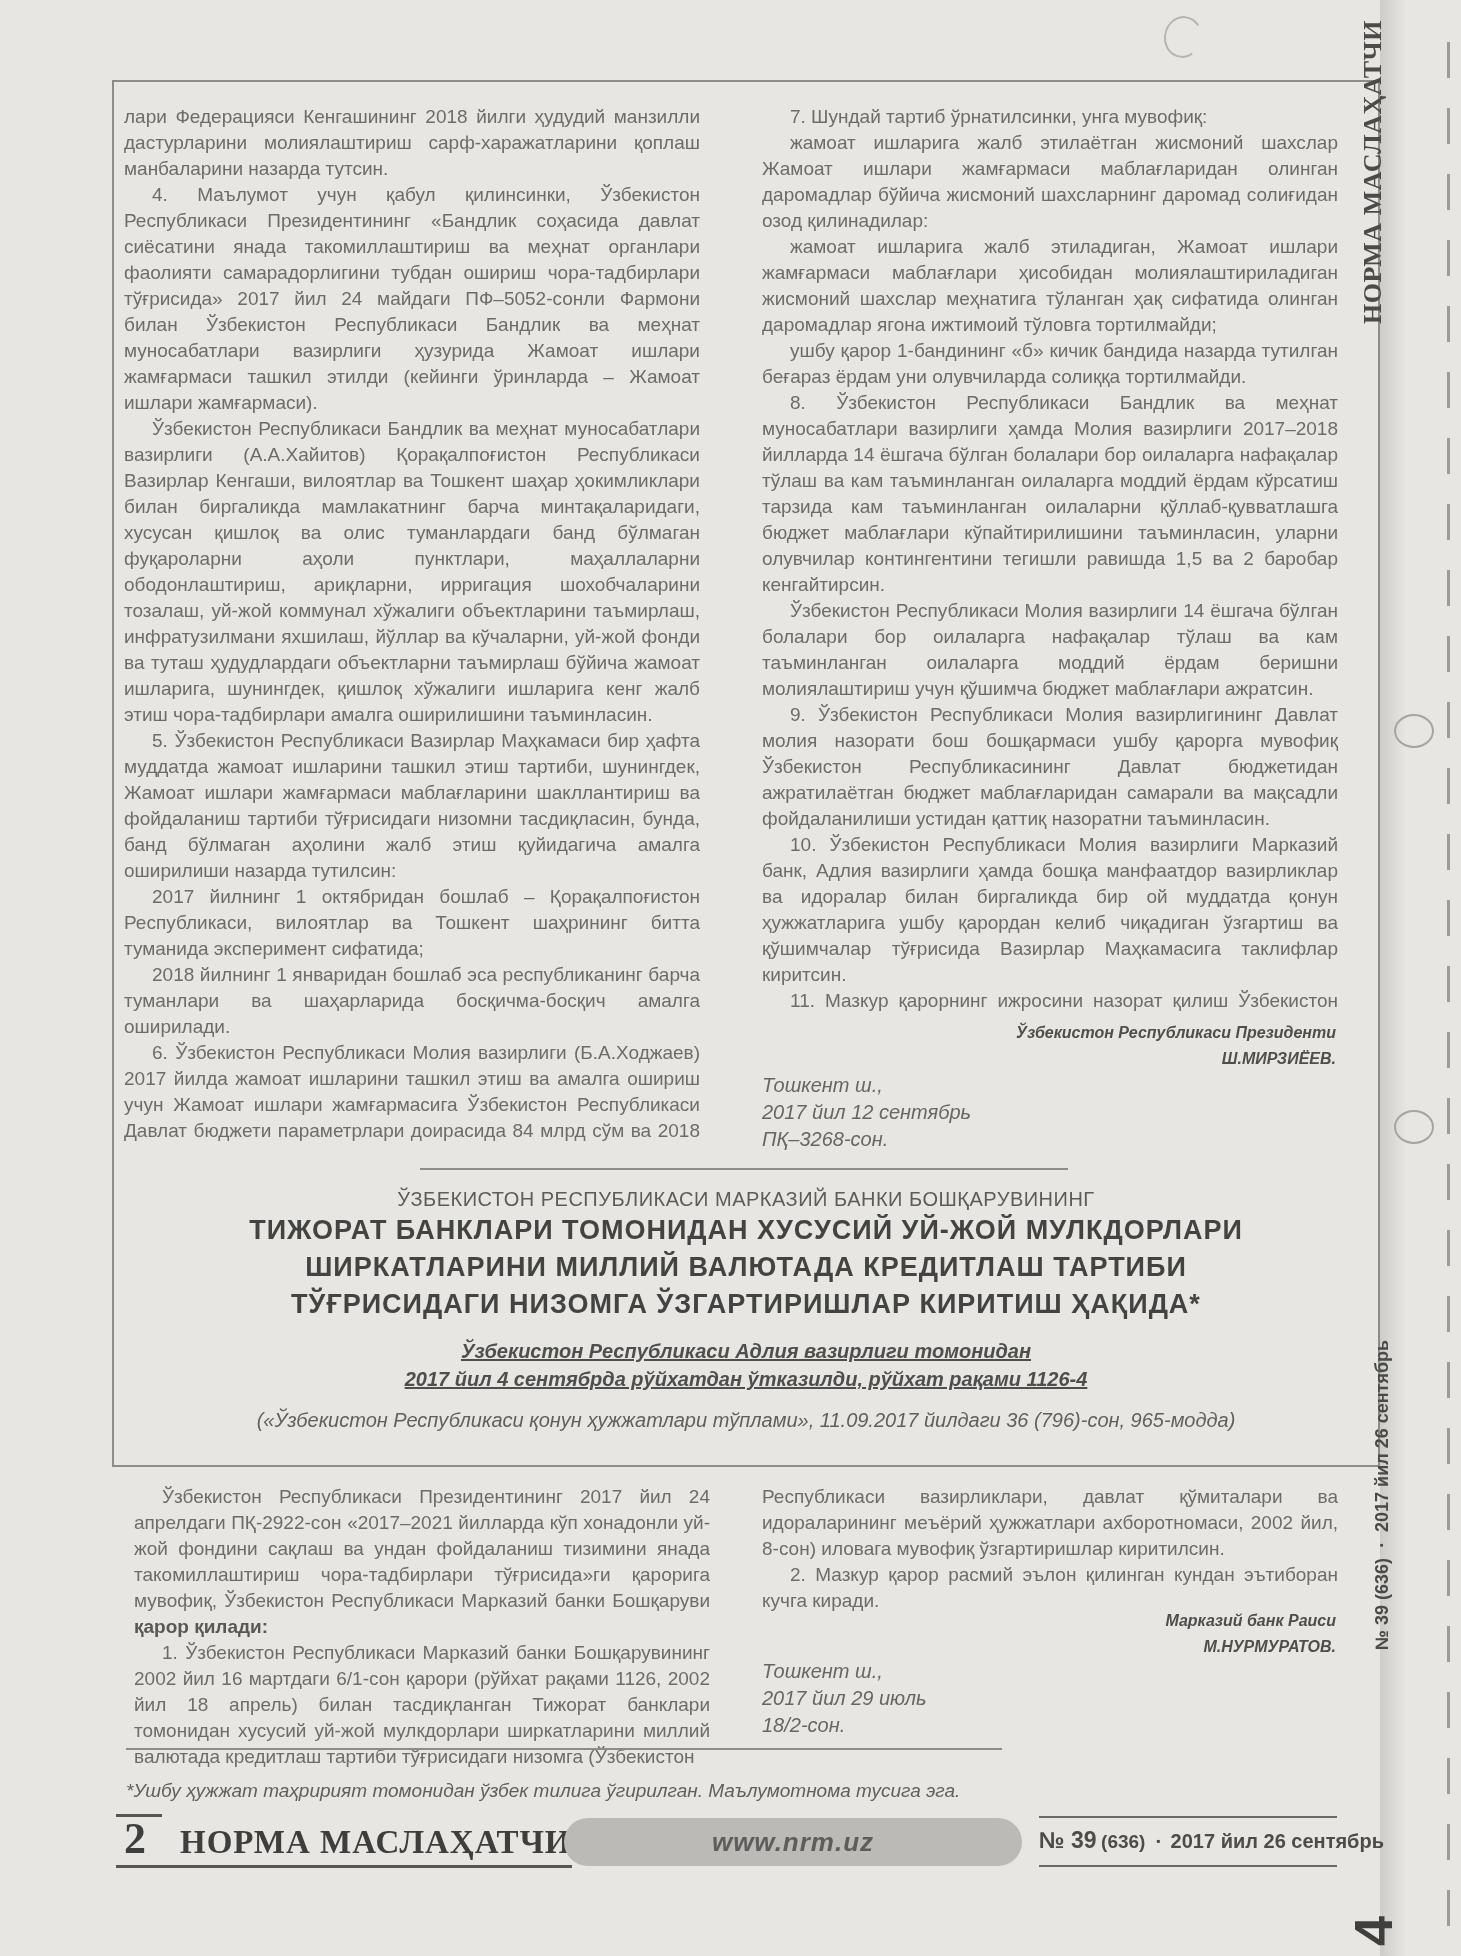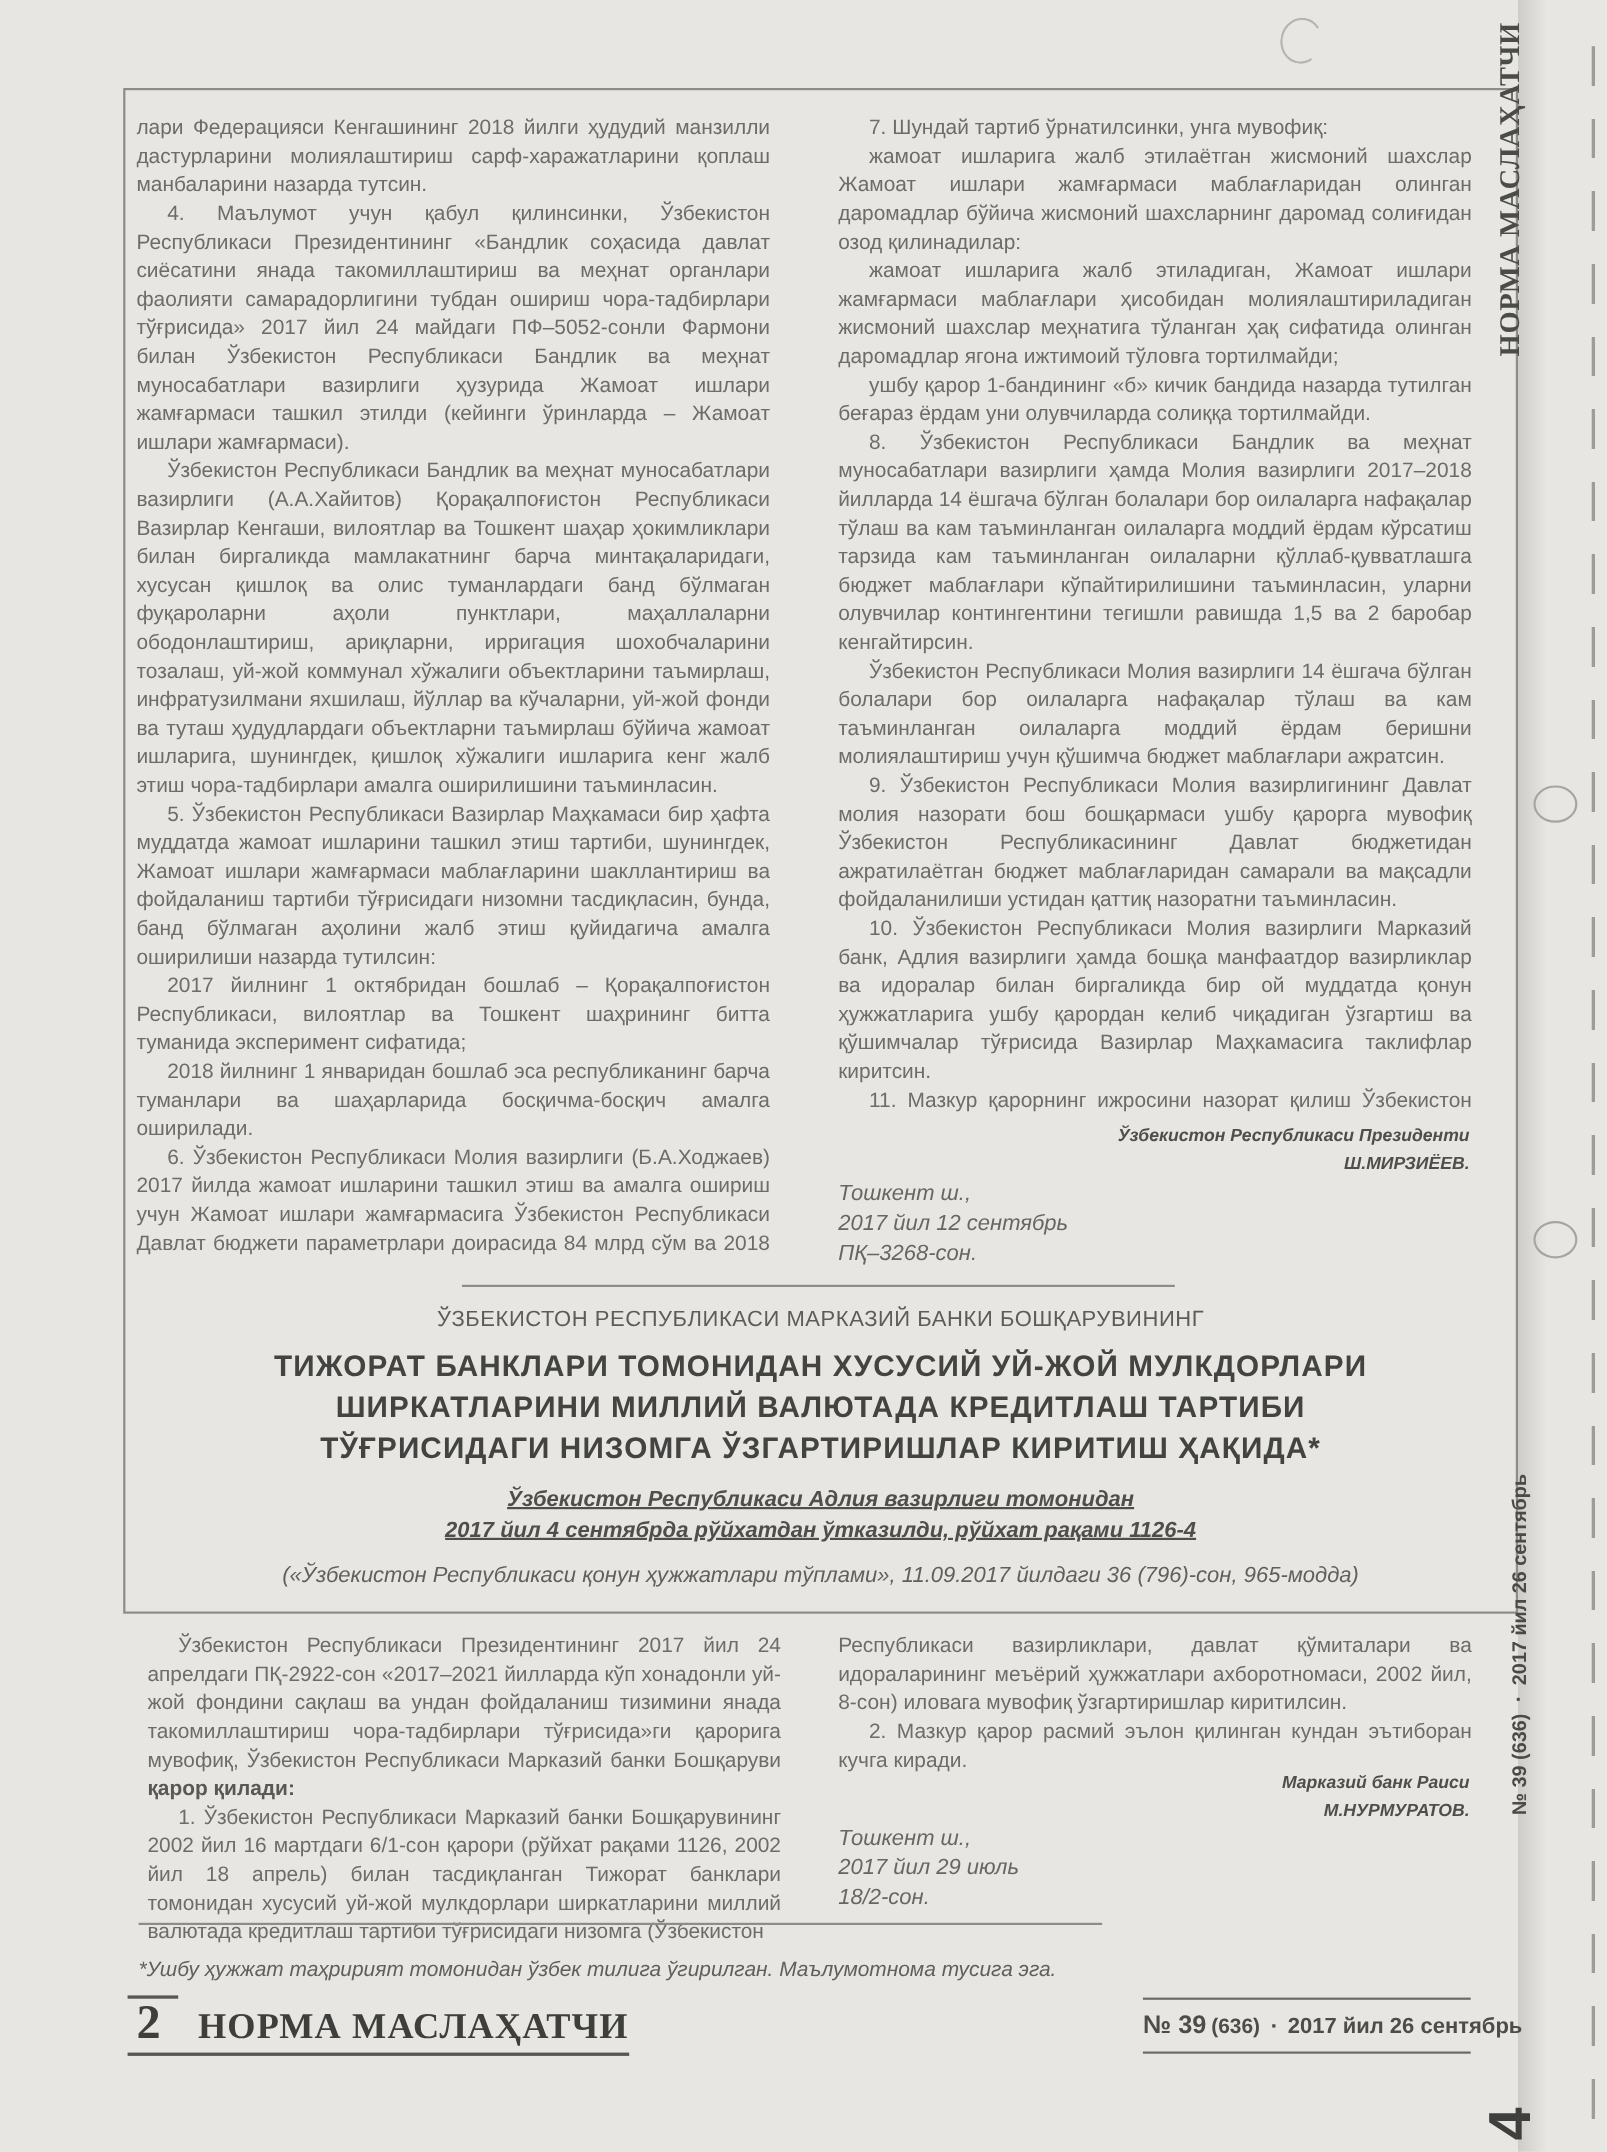--- a/index.html
+++ b/index.html
@@ -33,21 +33,21 @@
 
   
   .rule { position:absolute; background:#8c8c89; height:2px; }
   .divider1 { left:306px; top:1086px; width:648px; }
   .rule-footnote { left:12px; top:1666px; width:876px; }
 
   
   .a2header { position:absolute; left:0; top:1104px; width:100%; padding:0 40px; text-align:center; }
   .a2org { font-size:20px; line-height:26px; color:#5c5c5a; letter-spacing:0.5px; }
   .a2org2 { font-size:20px; line-height:26px; color:#5c5c5a; margin-top:4px; letter-spacing:0.5px; }
-  .a2title { margin-top:12px; font-weight:bold; font-size:27px; line-height:37px;
+  .a2title { font-weight:bold; font-size:27px; line-height:37px;
              color:#434341; letter-spacing:1px; }
   .a2reg { margin-top:14px; font-weight:bold; font-style:italic; font-size:20px; line-height:28px; color:#4e4e4c;text-decoration:underline; }
   .a2src { margin-top:14px; font-style:italic; font-size:20px; line-height:26px; color:#5f5f5d; }
 
   
   .footnote { position:absolute; left:12px; top:1698px; width:1000px; font-style:italic;
               font-size:19px; color:#5f5f5d; }
 
   
   .footer { position:absolute; left:0; top:1732px; width:100%; height:58px; }
@@ -162,20 +162,23 @@
     </div>
 
     <div class="rule rule-footnote"></div>
     <div class="footnote">*Ушбу ҳужжат таҳририят томонидан ўзбек тилига ўгирилган. Маълумотнома тусига эга.</div>
 
     <div class="footer">
       <div class="f-left">
         <span class="f-page">2</span>
         <span class="f-masthead">НОРМА МАСЛАҲАТЧИ</span>
       </div>
+      <div class="f-pill">
+        <span class="f-site">www.nrm.uz</span>
+      </div>
       <div class="f-right">
         <span class="f-no">№ 39</span>
         <span class="f-paren">(636)</span>
         <span class="f-sep">▪</span>
         <span class="f-date">2017 йил 26 сентябрь</span>
       </div>
     </div>
 
   </div>
 

